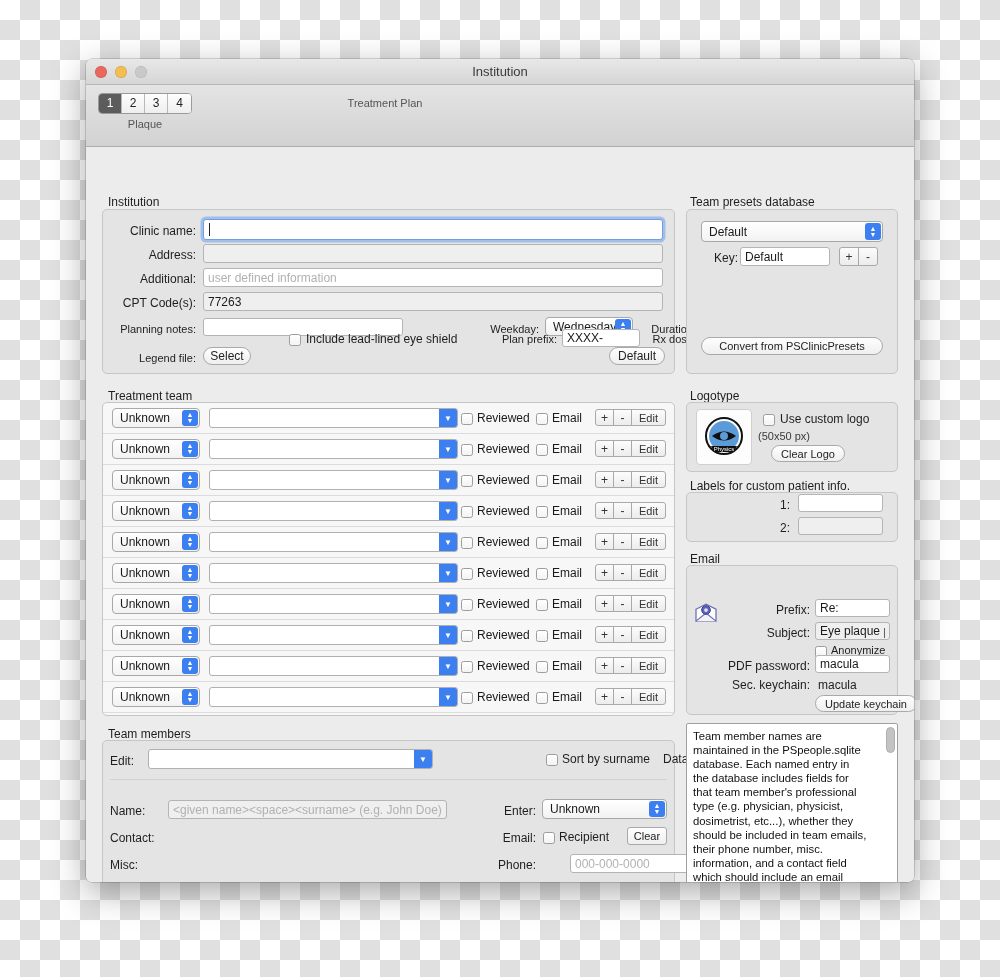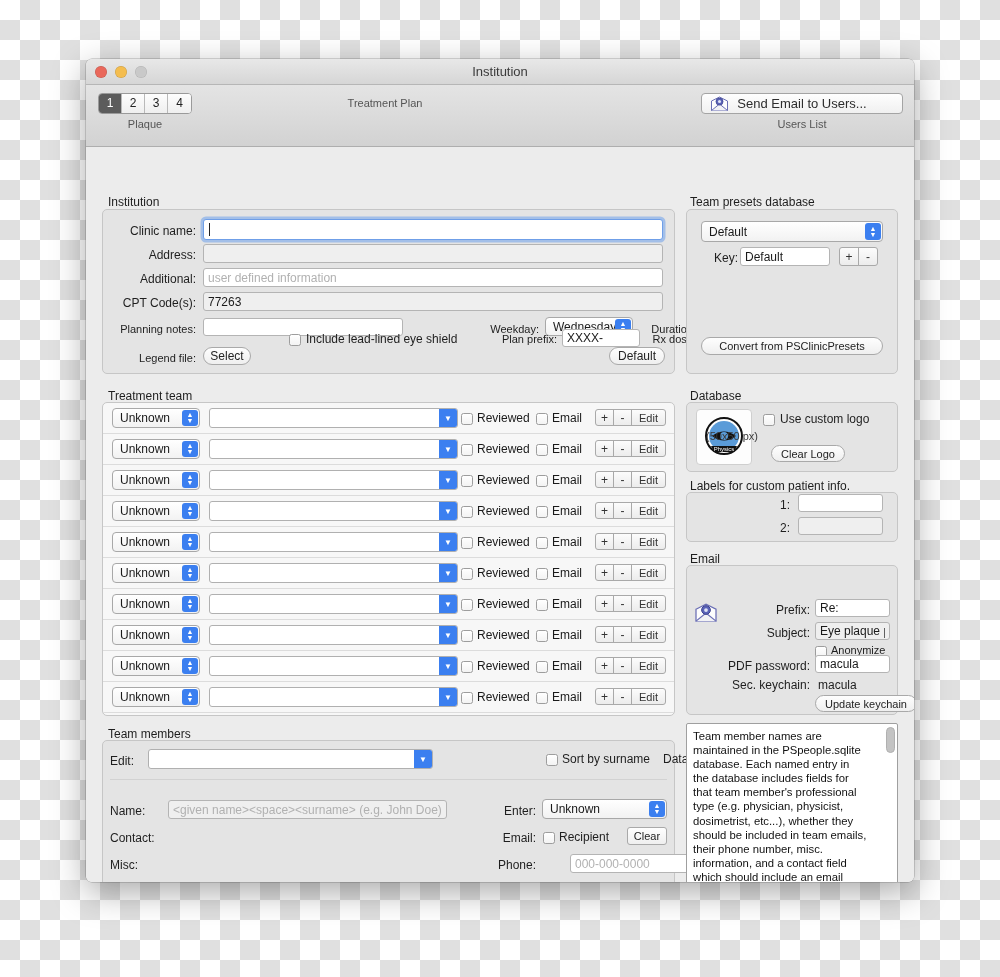--- a/index.html
+++ b/index.html
@@ -170,34 +170,20 @@
         <div class="seg">3</div>
         <div class="seg">4</div>
       </div>
       <div class="tb-caption">Plaque</div>
     </div>
 
     <div class="tb-item" style="left:120px; top:8px; width:358px;">
       <div class="tb-caption">Treatment Plan</div>
     </div>
 
-    <div class="tb-item" style="right:11px; top:8px; width:202px;">
-      <div class="wide-btn">
-        <span class="env">
-          <svg width="19" height="16" viewBox="0 0 19 16">
-            <path d="M1.5 5 L9.5 1 L17.5 5 L17.5 14.5 L1.5 14.5 Z" fill="#fdfdfd" stroke="#6b6fb5" stroke-width="1"></path>
-            <path d="M1.5 14.5 L9.5 8 L17.5 14.5" fill="#f2f2f5" stroke="#6b6fb5" stroke-width="1"></path>
-            <circle cx="9.5" cy="5.6" r="3.5" fill="#5a63b8" stroke="#3e4490" stroke-width=".8"></circle>
-            <circle cx="9.5" cy="5.6" r="1.5" fill="#dfe3f5"></circle>
-          </svg>
-        </span>
-        <span>Send Email to Users...</span>
-      </div>
-      <div class="tb-caption">Users List</div>
-    </div>
   </div>
 
   <div class="content">
 
     <div class="grp-label" style="position:absolute; left:22px; top:48px;">Institution</div>
     <div class="box" style="position:absolute; left:16px; top:62px; width:573px; height:165px;"></div>
 
     <div class="lab" style="position:absolute; left:18px; top:77px; width:92px;">Clinic name:</div>
     <input class="field focused" style="position: absolute; left: 117px; top: 72px; width: 460px; height: 21px;" value="">
     <div class="caret" style="left:123px; top:76px; height:13px;"></div>
@@ -470,38 +456,38 @@
             <span class="cb" style="position:absolute;left:433px;top:10px;"></span>
             <span style="position:absolute;left:449px;top:8px;font-size:12px;">Email</span>
             <span class="mini" style="position:absolute;left:492px;top:6px;width:19px;height:17px;border-radius:3px 0 0 3px;">+</span>
             <span class="mini" style="position:absolute;left:510px;top:6px;width:19px;height:17px;">-</span>
             <span class="mini" style="position:absolute;left:528px;top:6px;width:35px;height:17px;border-radius:0 3px 3px 0;font-size:11px;">Edit</span>
             <div class="sep"></div>
           </div>
         </div>
     </div>
 
-    <div class="grp-label" style="position:absolute; left:604px; top:242px;">Database</div>
+    <div class="grp-label" style="position:absolute; left:604px; top:242px;">Logotype</div>
     <div class="box" style="position:absolute; left:600px; top:255px; width:212px; height:70px;"></div>
 
     <div style="position:absolute; left:610px; top:262px; width:56px; height:56px; background:#fdfdfd;
                 border:1px solid #cfcfcf; border-radius:4px; display:flex; align-items:center; justify-content:center;">
       <svg width="44" height="44" viewBox="0 0 44 44">
         <circle cx="22" cy="21" r="18" fill="none" stroke="#111" stroke-width="2"></circle>
         <circle cx="22" cy="21" r="15" fill="#5a9bd8"></circle>
         <path d="M10 21 q12 -9 24 0 q-12 9 -24 0 Z" fill="#111"></path>
         <circle cx="22" cy="21" r="4" fill="#5a9bd8"></circle>
         <path d="M9 31 h26 l-3 6 h-20 Z" fill="#111"></path>
         <text x="22" y="36" font-size="6" fill="#fff" text-anchor="middle" font-family="Liberation Sans, sans-serif">Physics</text>
       </svg>
     </div>
 
     <span class="cb" style="position:absolute; left:677px; top:267px;"></span>
     <div class="lab-l" style="position:absolute; left:694px; top:265px;">Use custom logo</div>
-    <div class="lab-l small" style="position:absolute; left:600px; top:283px; width:196px; color:#3a3a3a;padding-left:20px;">(50x50 px)</div>
+    <div class="lab-l small" style="position:absolute; left:600px; top:283px; width:196px; text-align:center; color:#3a3a3a;">(50x50 px)</div>
     <div class="btn pill" style="position:absolute; left:685px; top:298px; width:74px; height:17px; font-size:11px;">Clear Logo</div>
 
     <div class="grp-label" style="position:absolute; left:604px; top:332px;">Labels for custom patient info.</div>
     <div class="box" style="position:absolute; left:600px; top:345px; width:212px; height:50px;"></div>
     <div class="lab" style="position:absolute; left:690px; top:351px; width:14px;">1:</div>
     <input class="field" style="position: absolute; left: 712px; top: 347px; width: 85px; height: 18px;" value="">
     <div class="lab" style="position:absolute; left:690px; top:374px; width:14px;">2:</div>
     <input class="field grey" style="position: absolute; left: 712px; top: 370px; width: 85px; height: 18px;" value="">
 
     <div class="grp-label" style="position:absolute; left:604px; top:405px;">Email</div>

